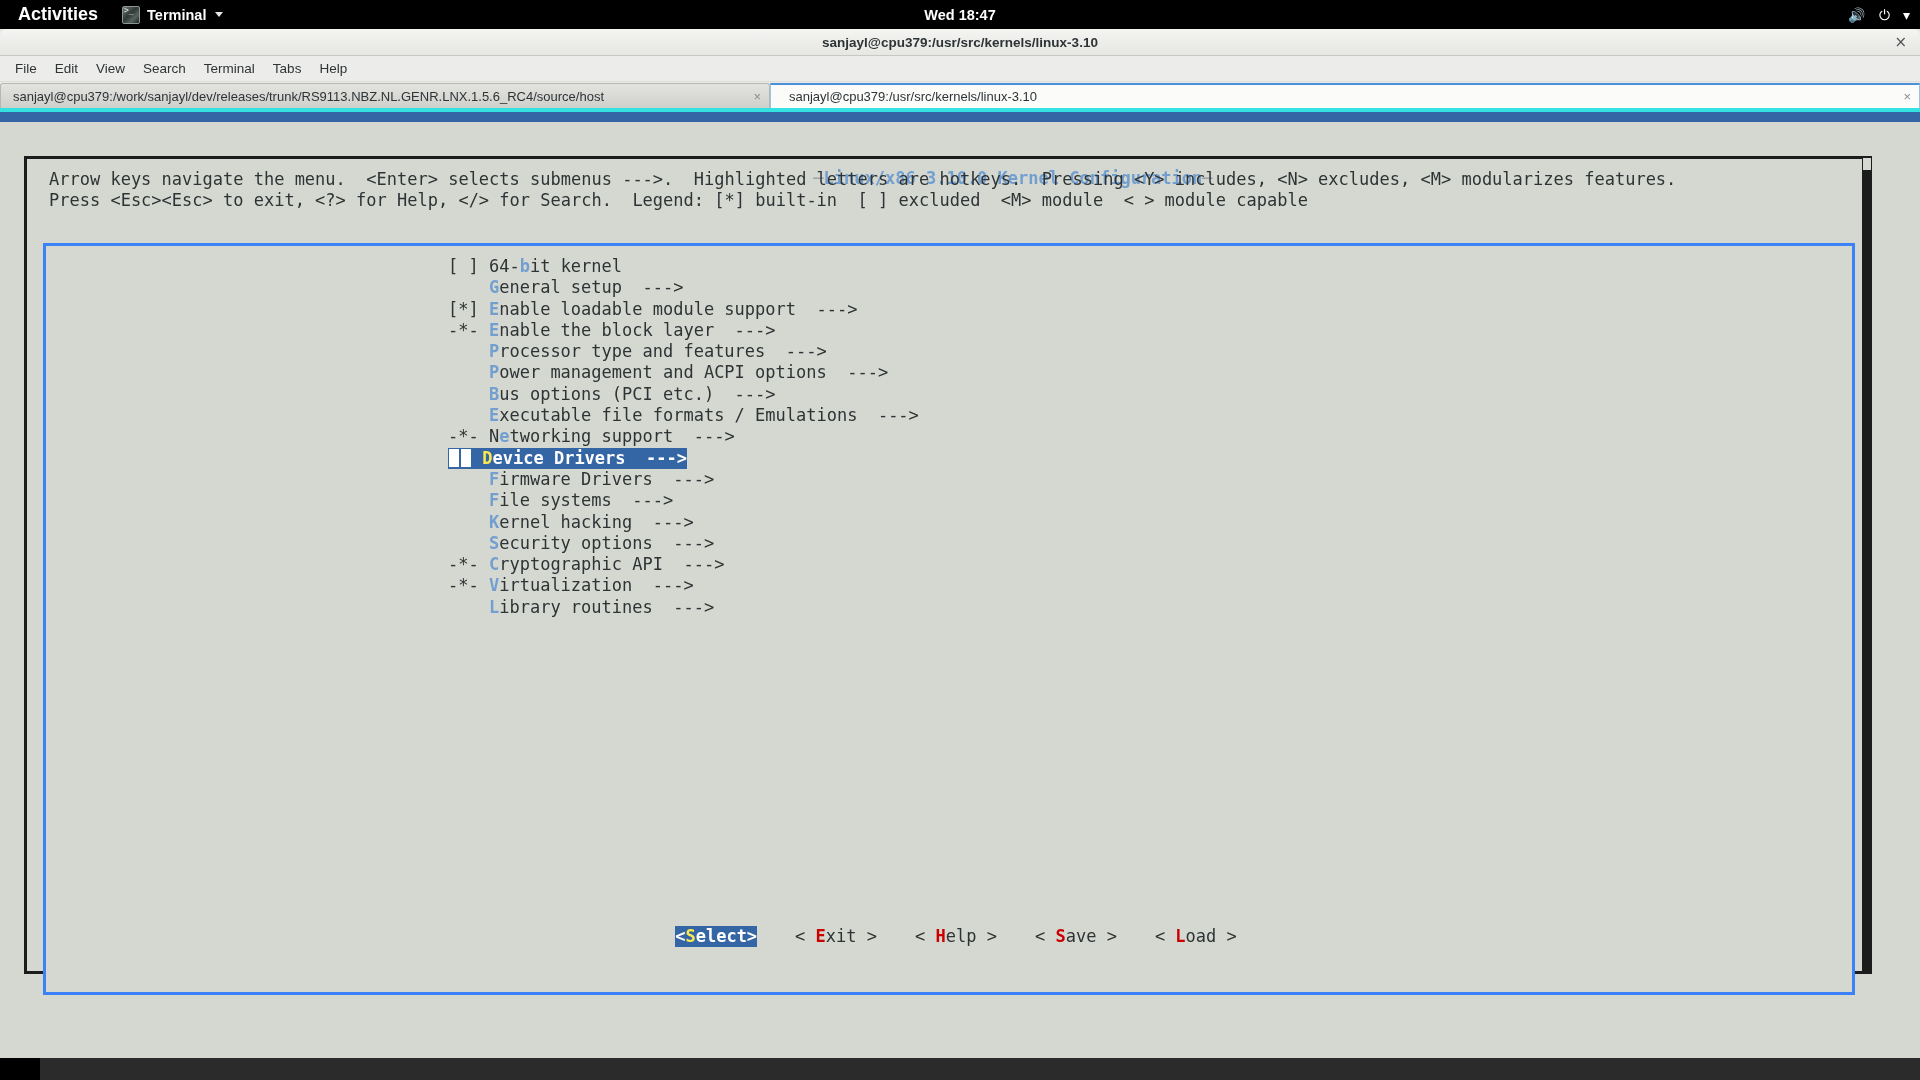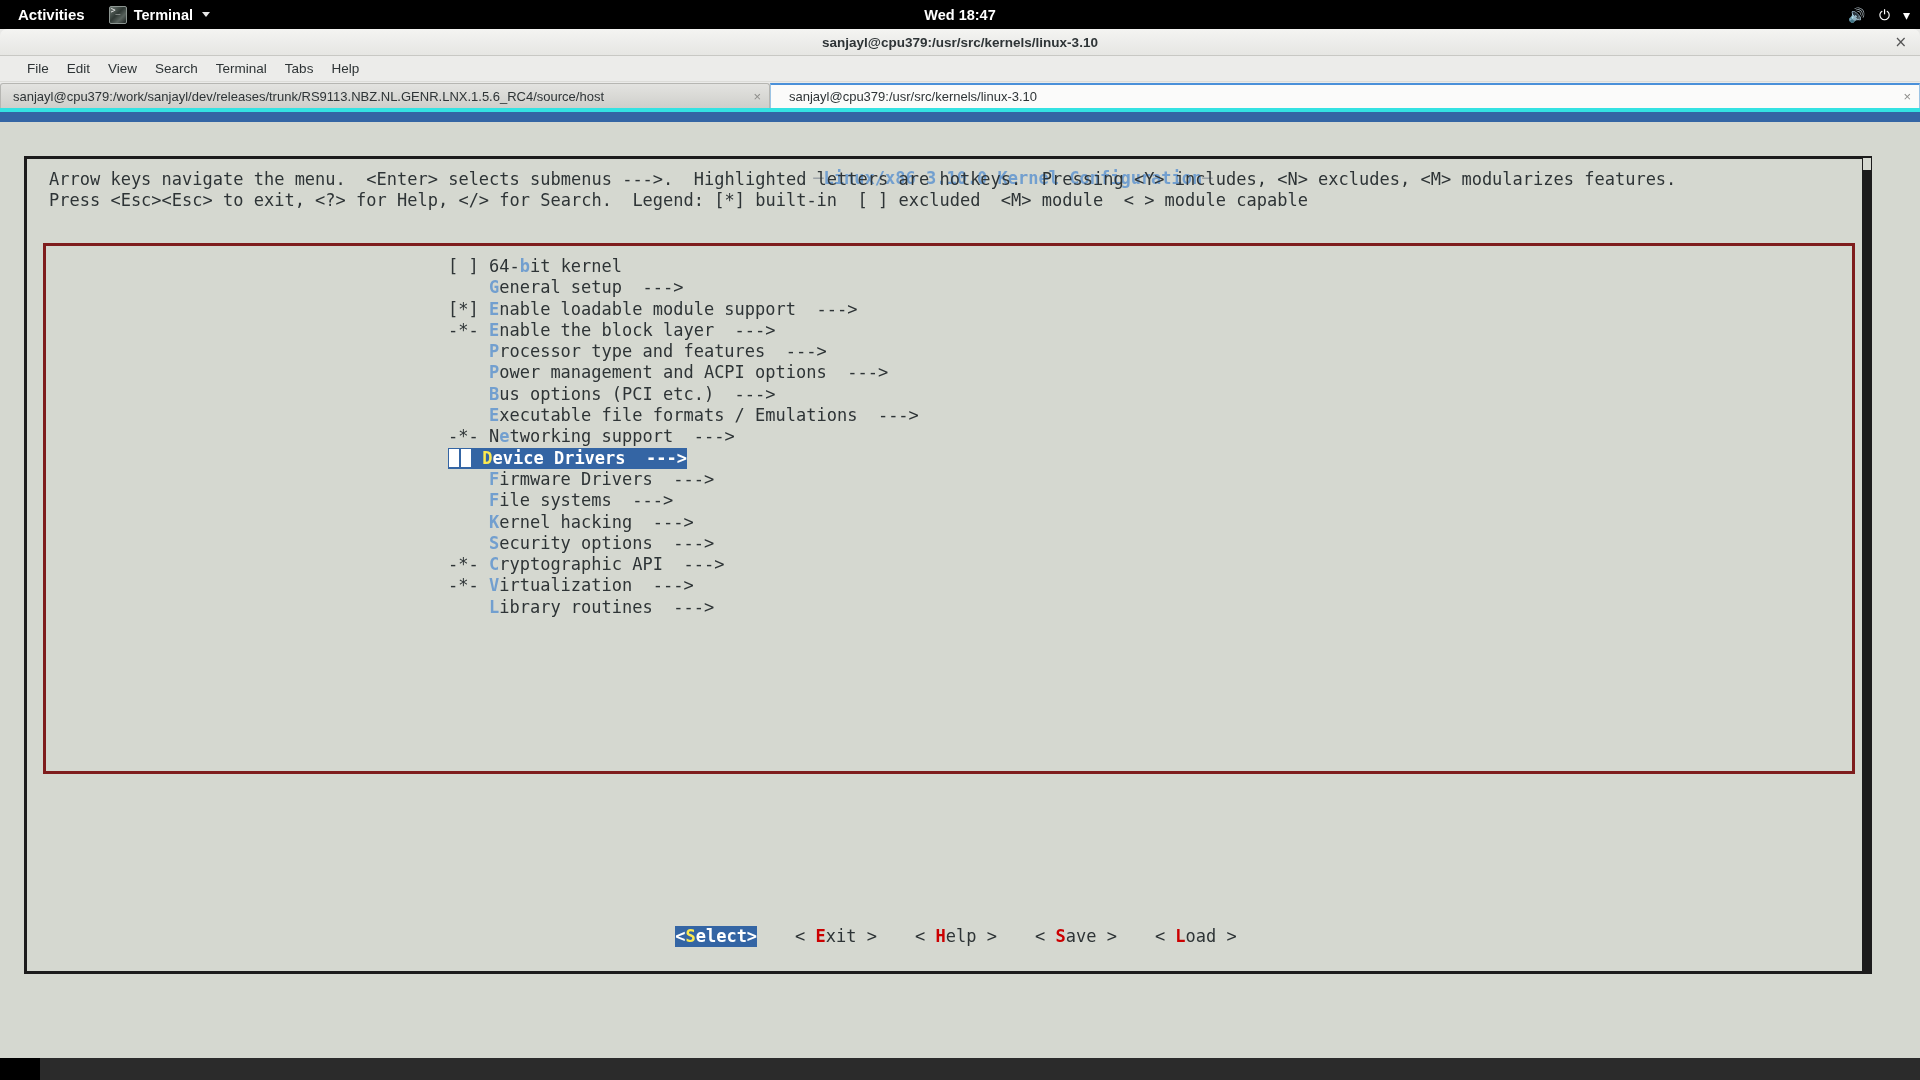--- a/index.html
+++ b/index.html
@@ -12,21 +12,21 @@
 
   
   #topbar {
     position: absolute; left: 0; top: 0; width: 1920px; height: 29px;
     background: #000; color: #ffffff;
     display: flex; align-items: center;
     font-size: 14.5px;
   }
   #activities {
     padding: 0 14px 0 18px; height: 29px; line-height: 29px;
-    font-weight: bold; color: #ffffff; font-size: 15px;
+    font-weight: bold; color: #ffffff; font-size: 18px;
   }
   #topbar-app {
     display: flex; align-items: center; gap: 7px;
     padding: 0 10px; height: 29px;
   }
   .app-icon {
     width: 18px; height: 18px; border-radius: 2px;
     background: linear-gradient(135deg,#6f7a74 0%,#2f3834 45%,#59635e 70%,#1c2220 100%);
     border: 1px solid #8d9692;
     position: relative; overflow: hidden;
@@ -66,21 +66,21 @@
   #win-title {
     text-align: center; line-height: 27px; font-size: 13.5px;
     font-weight: bold; color: #2e3436;
   }
   #win-close {
     position: absolute; right: 13px; top: 0; line-height: 27px;
     font-size: 15px; color: #555; font-family: "DejaVu Sans", sans-serif;
   }
   #menubar {
     height: 26px; background: #ececea;
-    display: flex; align-items: center; padding-left: 18px;
+    display: flex; align-items: center; padding-left: 6px;
     font-size: 13.5px; color: #2e3436;
     border-bottom: 1px solid #dcdcd8;
   }
   .menu-item { padding: 0 9px; line-height: 26px; }
 
   
   #tabbar {
     height: 26px; background: #ebebe9; display: flex; align-items: flex-end;
     position: relative;
   }
@@ -149,22 +149,22 @@
 
   #helptext {
     position: absolute; left: 22px; top: 10px;
     white-space: pre; font-size: 17px; color: #2e3436;
     line-height: 21.3px;
   }
 
   
   #menubox {
     position: absolute; left: 16px; top: 84px;
-    width: 1812px; height: 531px;
-    border: 3px solid #7f1d1d;
+    width: 1812px; height: 752px;
+    border: 3px solid #3b82f6;
     background: #d5d8d0;
   }
   #menulist {
     position: absolute; left: 402px; top: 10px;
     white-space: pre; font-size: 17px; line-height: 21.3px;
   }
   .row { height: 21.3px; white-space: pre; display: block; }
   .flag { color: #2e3436; }
   .hot { color: #729fcf; font-weight: bold; }
   .txt { color: #2e3436; }

